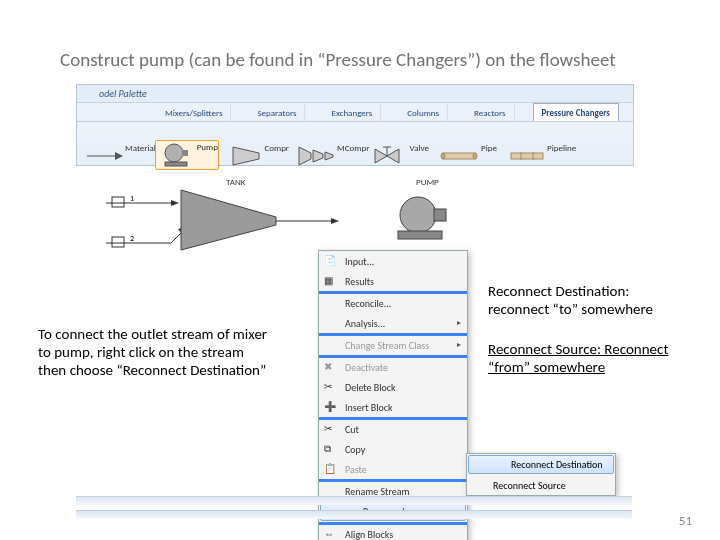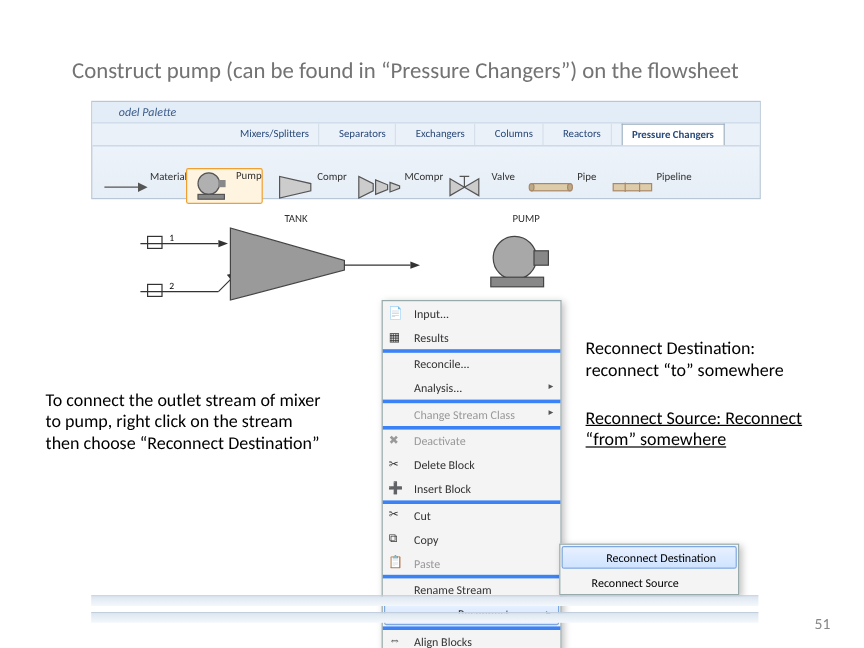--- a/index.html
+++ b/index.html
@@ -34,25 +34,26 @@
   .palette-title {
     background: #e3edf7;
     border-bottom: 1px solid #c5d3e1;
     padding: 2px 22px;
     font-size: 10px;
     color: #3a5a8a;
     font-style: italic;
   }
   .palette-tabs {
     display: flex;
-    gap: 8px;
-    padding-left: 115px;
+    gap: 18px;
+    padding-left: 80px;
     background: #eaf1f9;
     border-bottom: 1px solid #c5d3e1;
     font-size: 9px;
+    align-items: center;
   }
   .palette-tab {
     padding: 3px 8px;
     color: #2a4a7a;
     border-right: 1px solid #d6e0ea;
   }
   .palette-tab.active {
     background: #fff;
     border: 1px solid #a0b0c0;
     border-bottom: none;
@@ -81,21 +82,21 @@
   .palette-icon {
     width: 44px;
     height: 28px;
     display: flex;
     align-items: center;
     justify-content: center;
   }
   .flowsheet {
     position: absolute;
     top: 175px;
-    left: 87px;
+    left: 76px;
     width: 556px;
     height: 100px;
   }
   .caption-left {
     position: absolute;
     top: 325px;
     left: 38px;
     width: 230px;
     font-size: 15px;
     line-height: 1.2;
@@ -145,22 +146,21 @@
     right: 6px;
     top: 3px;
     font-size: 8px;
     color: #555;
   }
   .ctx-item.hi {
     background: linear-gradient(#e8f1ff,#cfe3ff);
     border: 1px solid #7da7e0;
     border-radius: 2px;
     margin: 1px;
-    padding: 2px 5px 2px 25px;
-    text-align: center;
+    padding: 2px 5px 2px 42px;
   }
   .ctx-item.dim { color: #999; }
   .ctx-ico {
     position: absolute;
     left: 5px;
     top: 2px;
     width: 14px;
     height: 14px;
     display: inline-block;
   }

